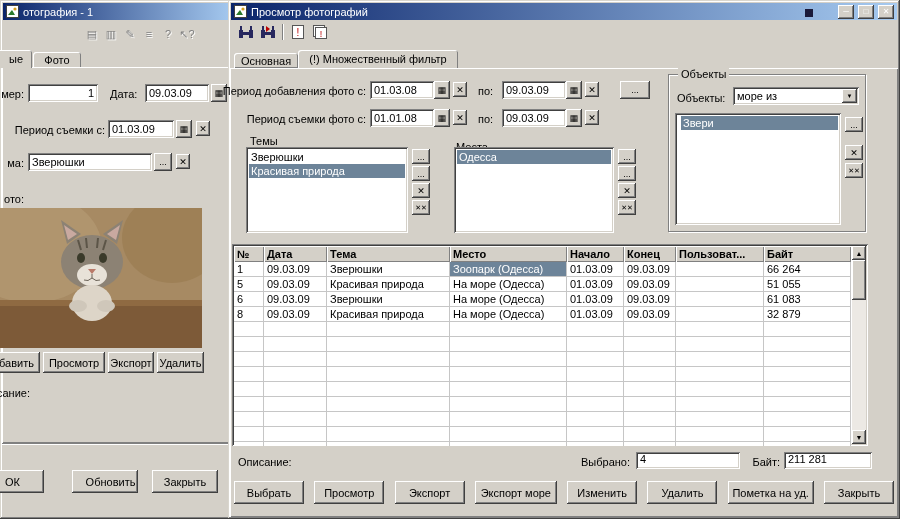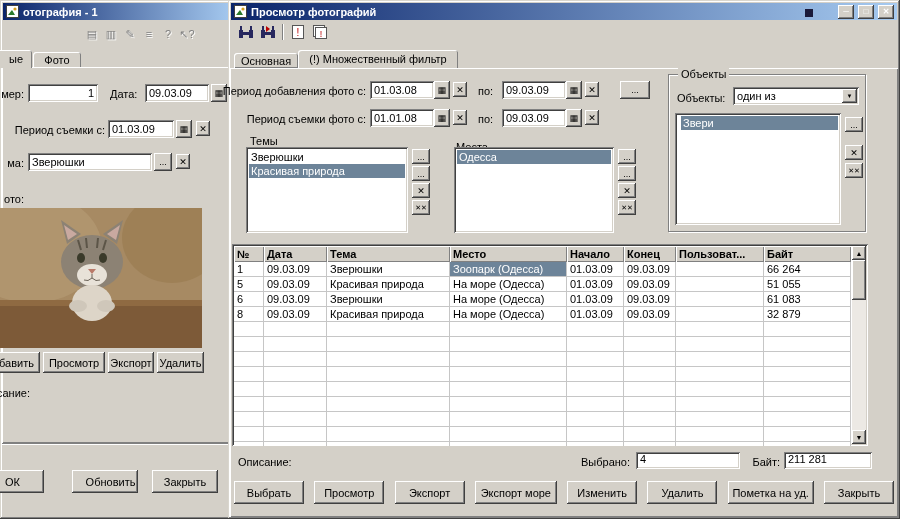--- a/index.html
+++ b/index.html
@@ -4,21 +4,21 @@
 <style>
   :root { --sel:#6d8499; --tb1:#0a246a; --tb2:#a6caf0; --bg:#d4d0c8; }
   * { box-sizing:border-box; margin:0; padding:0; }
   html,body { width:900px; height:519px; overflow:hidden; }
   body { background:var(--bg); font-family:"Liberation Sans", sans-serif; font-size:11px; color:#000; position:relative; }
 
   .win { position:absolute; background:var(--bg);
     box-shadow: inset -1px -1px 0 #404040, inset 1px 1px 0 #d9d6ce, inset -2px -2px 0 #808080, inset 2px 2px 0 #fff; }
   .titlebar { position:absolute; left:3px; right:3px; top:3px; height:17px;
     background:linear-gradient(90deg, var(--tb1), var(--tb2));
-    color:#fff; font-weight:bold; display:flex; align-items:center; padding:0 3px; gap:4px; }
+    color:#fff; font-weight:normal; display:flex; align-items:center; padding:0 3px; gap:4px; }
   .title-text { white-space:nowrap; overflow:hidden; flex:1; }
   .tb-btn { width:16px; height:14px; font-size:8px; line-height:12px; flex:none; }
 
   .raised, .btn { background:var(--bg);
     box-shadow: inset -1px -1px 0 #404040, inset 1px 1px 0 #fff, inset -2px -2px 0 #808080, inset 2px 2px 0 #d4d0c8; }
   .btn { display:flex; align-items:center; justify-content:center; cursor:default; white-space:nowrap; }
   .btn.sm { font-size:9px; }
   .sunken { background:#fff;
     box-shadow: inset 1px 1px 0 #808080, inset -1px -1px 0 #fff, inset 2px 2px 0 #404040, inset -2px -2px 0 #d4d0c8; }
   .field { position:absolute; height:18px; line-height:18px; padding:0 4px; white-space:nowrap; overflow:hidden; }
@@ -233,21 +233,21 @@
       <div class="list-item sel">Одесса</div>
     </div>
   <div class="btn sm" style="left:390px; top:149px; width:18px; height:15px; position:absolute;">...</div>
   <div class="btn sm" style="left:390px; top:166px; width:18px; height:15px; position:absolute;">...</div>
   <div class="btn sm" style="left:390px; top:183px; width:18px; height:15px; position:absolute;">✕</div>
   <div class="btn sm" style="left:390px; top:200px; width:18px; height:15px; position:absolute; font-size:7px;">✕✕</div>
 
   <div class="group" style="left:440px; top:74px; width:198px; height:158px;">
     <span class="legend">Объекты</span>
     <div class="label" style="left:8px; top:16px; width:54px;">Объекты:</div>
-    <div class="field sunken" style="left:64px; top:12px; width:126px; padding-right:18px;">один из</div>
+    <div class="field sunken" style="left:64px; top:12px; width:126px; padding-right:18px;">море из</div>
     <div class="btn sm" style="left:173px; top:14px; width:15px; height:14px; position:absolute; font-size:6px;">▼</div>
     <div class="listbox" style="left:6px; top:38px; width:166px; height:112px;padding-left:6px;">
         <div class="list-item sel">Звери</div>
       </div>
     <div class="btn sm" style="left:176px; top:42px; width:18px; height:15px; position:absolute;">...</div>
     <div class="btn sm" style="left:176px; top:70px; width:18px; height:15px; position:absolute;">✕</div>
     <div class="btn sm" style="left:176px; top:88px; width:18px; height:15px; position:absolute; font-size:7px;">✕✕</div>
   </div>
 
   <div class="table-wrap" style="left:4px; top:244px; width:636px; height:202px;">

